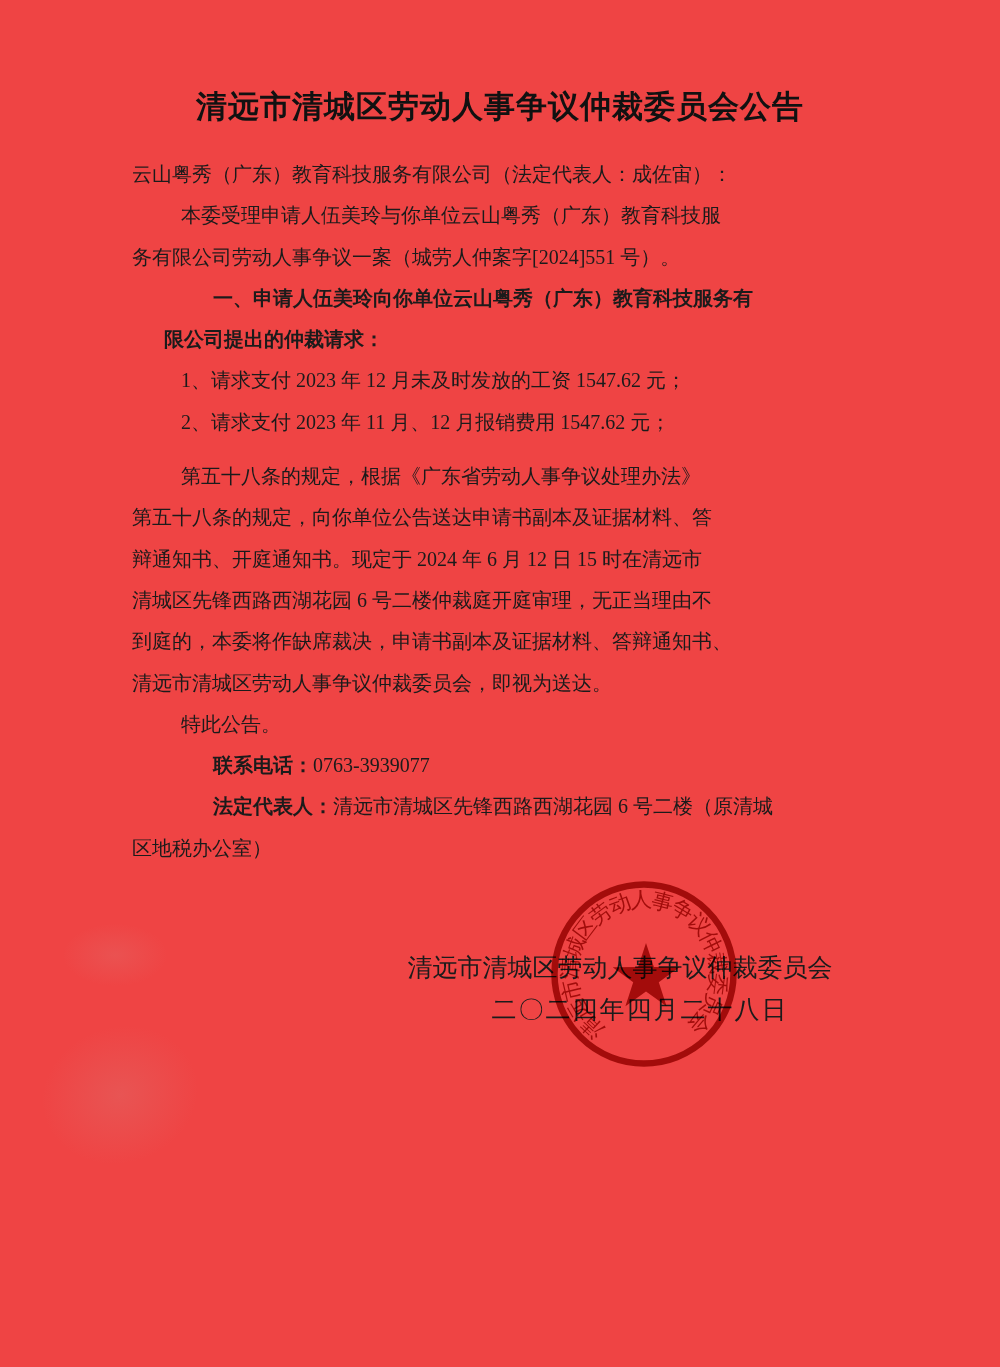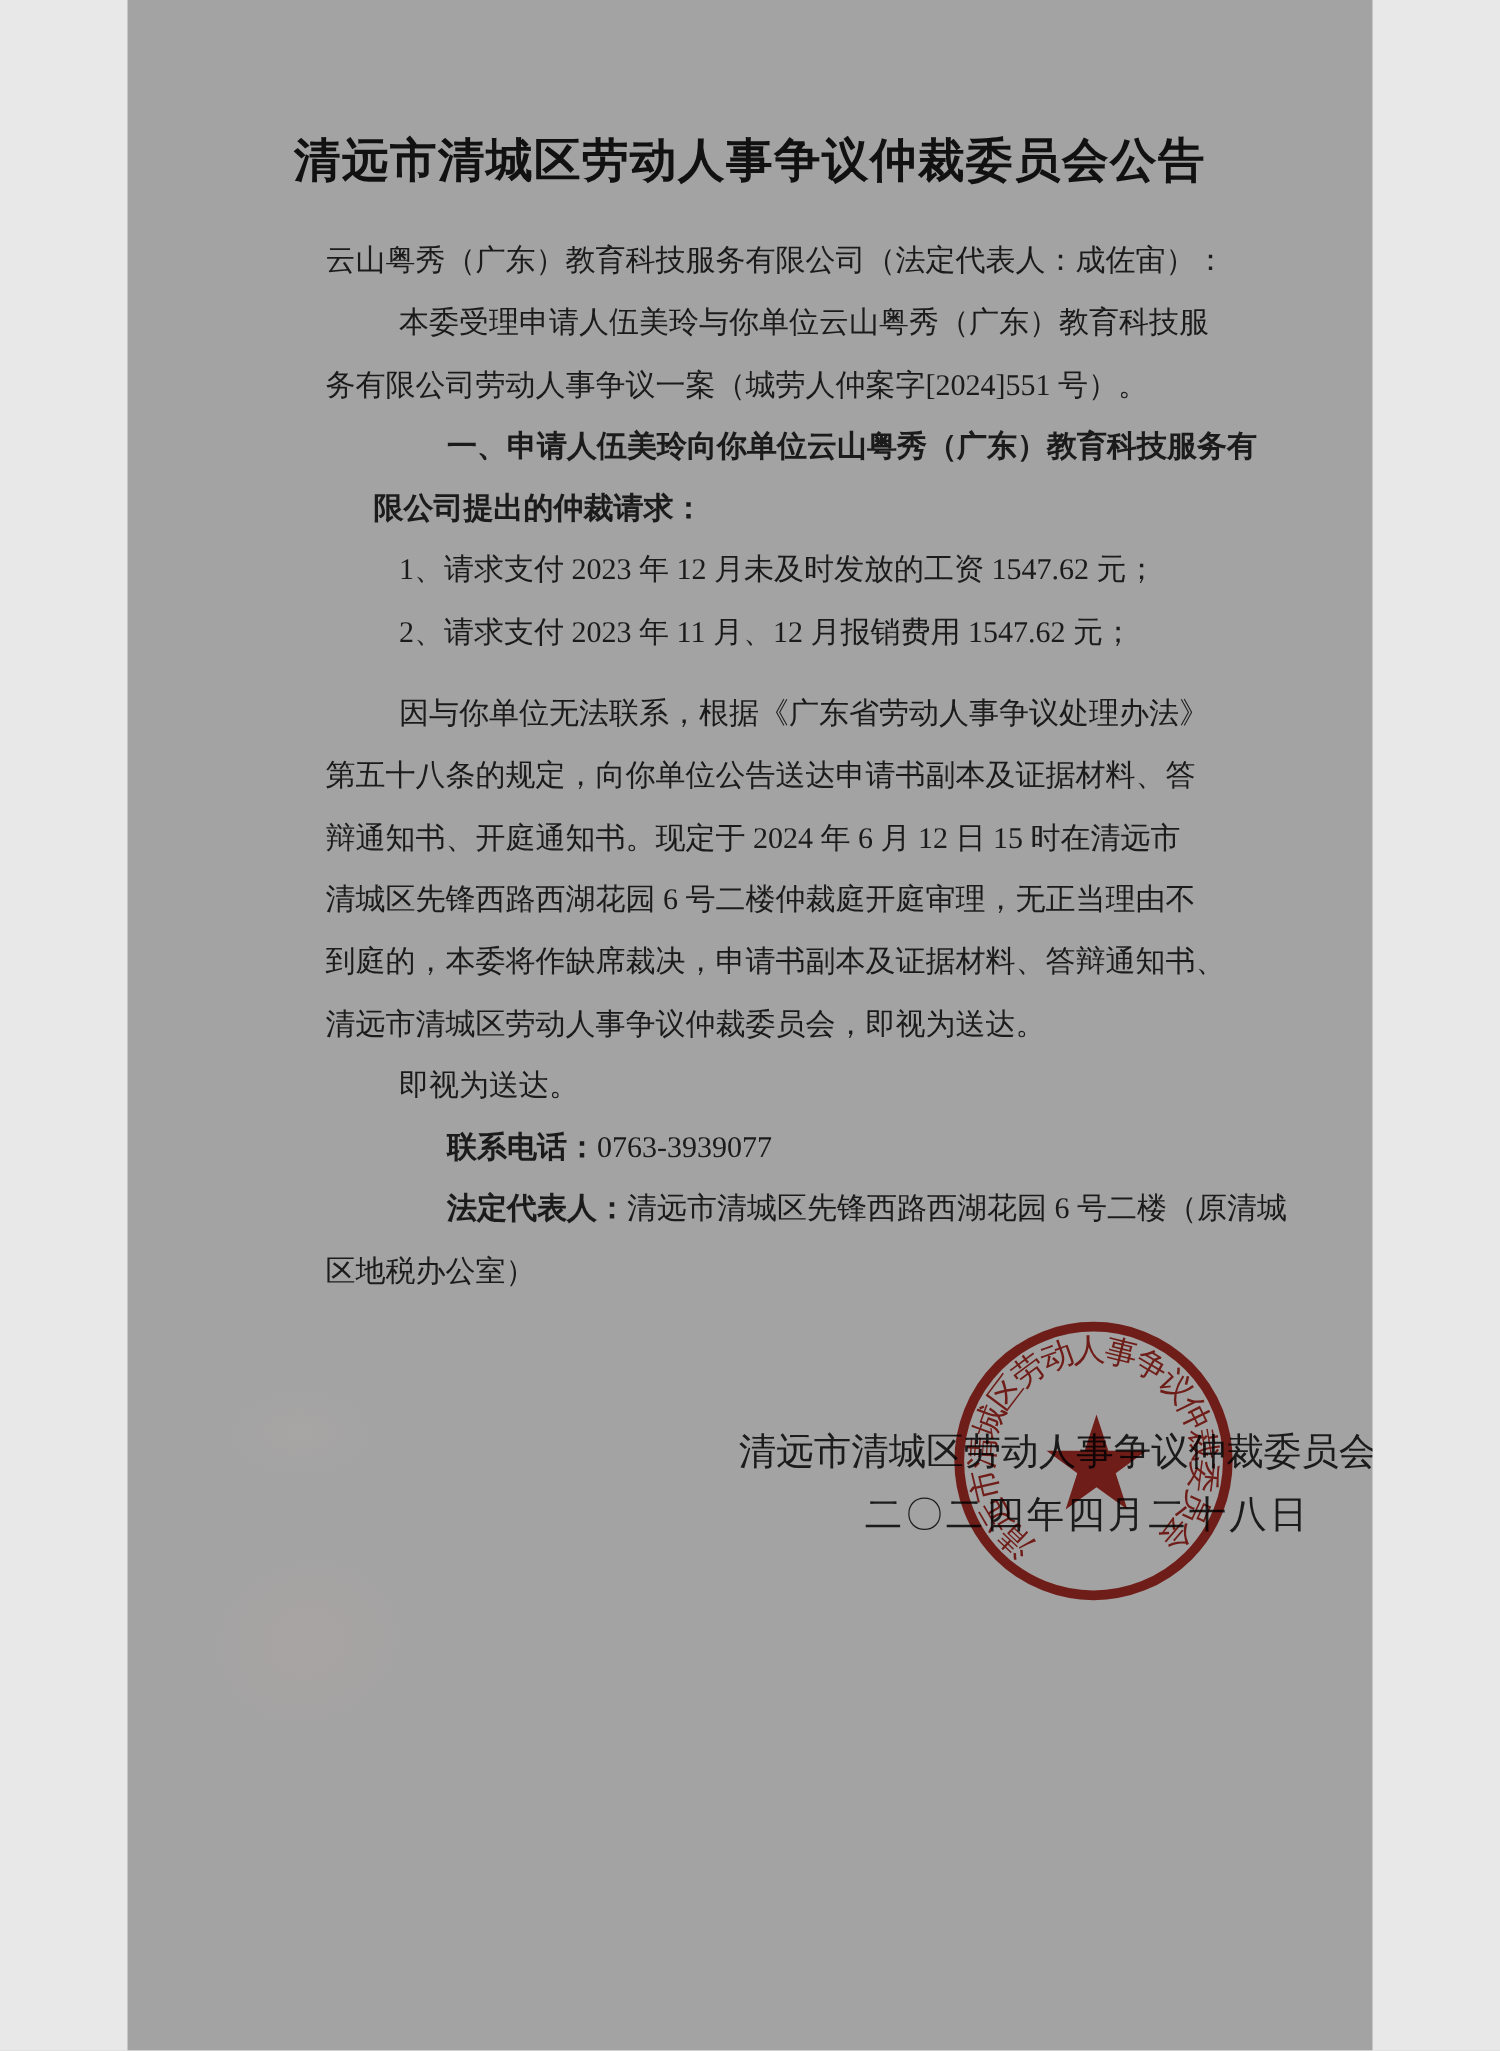--- a/index.html
+++ b/index.html
@@ -1,18 +1,18 @@
 <!DOCTYPE html>
 <html><head>
 <meta charset="utf-8">
 <style>
   html,body { margin:0; padding:0; background:#e8e8e8; }
   .page {
-    position:relative; width:830px; height:1367px; margin:0 auto;
-    background:#a3a3a3; overflow:hidden;
+    position:relative; width:1000px; height:1367px; margin:0 auto;
+    background:#ef4444; overflow:hidden;
     font-family:"Liberation Serif", serif; color:#1b1b1b;
   }
   .doc-title {
     position:absolute; top:86px; left:0; width:100%;
     text-align:center; font-family:"Liberation Sans", sans-serif;
     font-weight:bold; font-size:31px; letter-spacing:1px; color:#111;
   }
   .doc-body {
     position:absolute; left:132px; top:154px; width:750px;
     font-size:20px;
@@ -53,27 +53,27 @@
   <div class="doc-title">清远市清城区劳动人事争议仲裁委员会公告</div>
 
   <div class="doc-body">
     <div class="line">云山粤秀（广东）教育科技服务有限公司（法定代表人：成佐宙）：</div>
     <div class="line indent">本委受理申请人伍美玲与你单位云山粤秀（广东）教育科技服</div>
     <div class="line">务有限公司劳动人事争议一案（城劳人仲案字[2024]551 号）。</div>
     <div class="line indent bold">一、申请人伍美玲向你单位云山粤秀（广东）教育科技服务有</div>
     <div class="line bold">限公司提出的仲裁请求：</div>
     <div class="line indent">1、请求支付 2023 年 12 月未及时发放的工资 1547.62 元；</div>
     <div class="line indent">2、请求支付 2023 年 11 月、12 月报销费用 1547.62 元；</div>
-    <div class="line indent gap">因与你单位无法联系，根据《广东省劳动人事争议处理办法》</div>
+    <div class="line indent gap">第五十八条的规定，根据《广东省劳动人事争议处理办法》</div>
     <div class="line">第五十八条的规定，向你单位公告送达申请书副本及证据材料、答</div>
     <div class="line">辩通知书、开庭通知书。现定于 2024 年 6 月 12 日 15 时在清远市</div>
     <div class="line">清城区先锋西路西湖花园 6 号二楼仲裁庭开庭审理，无正当理由不</div>
     <div class="line">到庭的，本委将作缺席裁决，申请书副本及证据材料、答辩通知书、</div>
     <div class="line">清远市清城区劳动人事争议仲裁委员会，即视为送达。</div>
-    <div class="line indent">即视为送达。</div>
+    <div class="line indent">特此公告。</div>
     <div class="line indent">
       <span class="lbl">联系电话：</span><span>0763-3939077</span>
     </div>
     <div class="line indent">
       <span class="lbl">法定代表人：</span><span>清远市清城区先锋西路西湖花园 6 号二楼（原清城</span>
     </div>
     <div class="line">区地税办公室）</div>
   </div>
 
   <div class="sig-org">清远市清城区劳动人事争议仲裁委员会</div>

